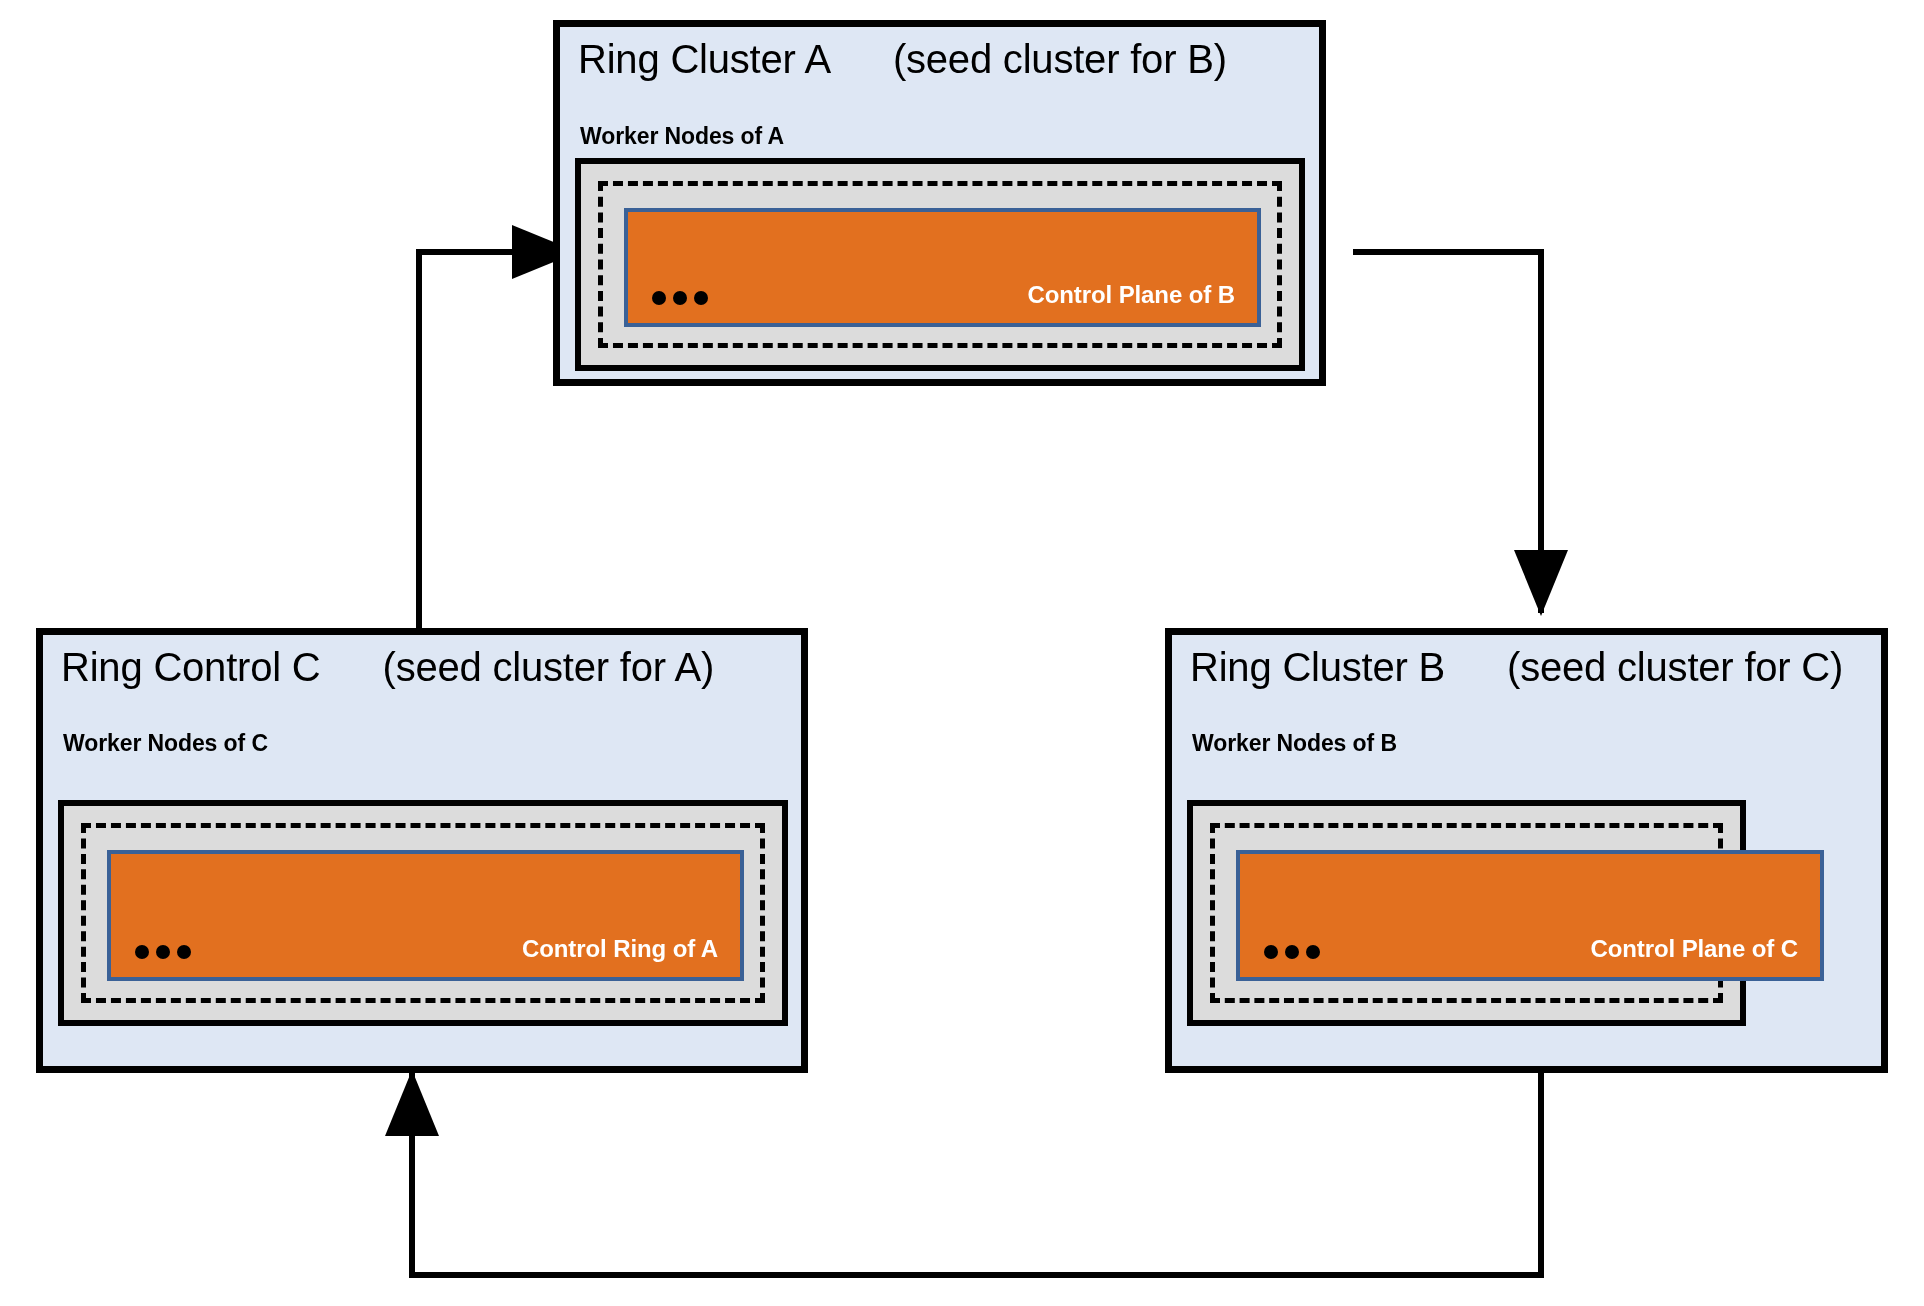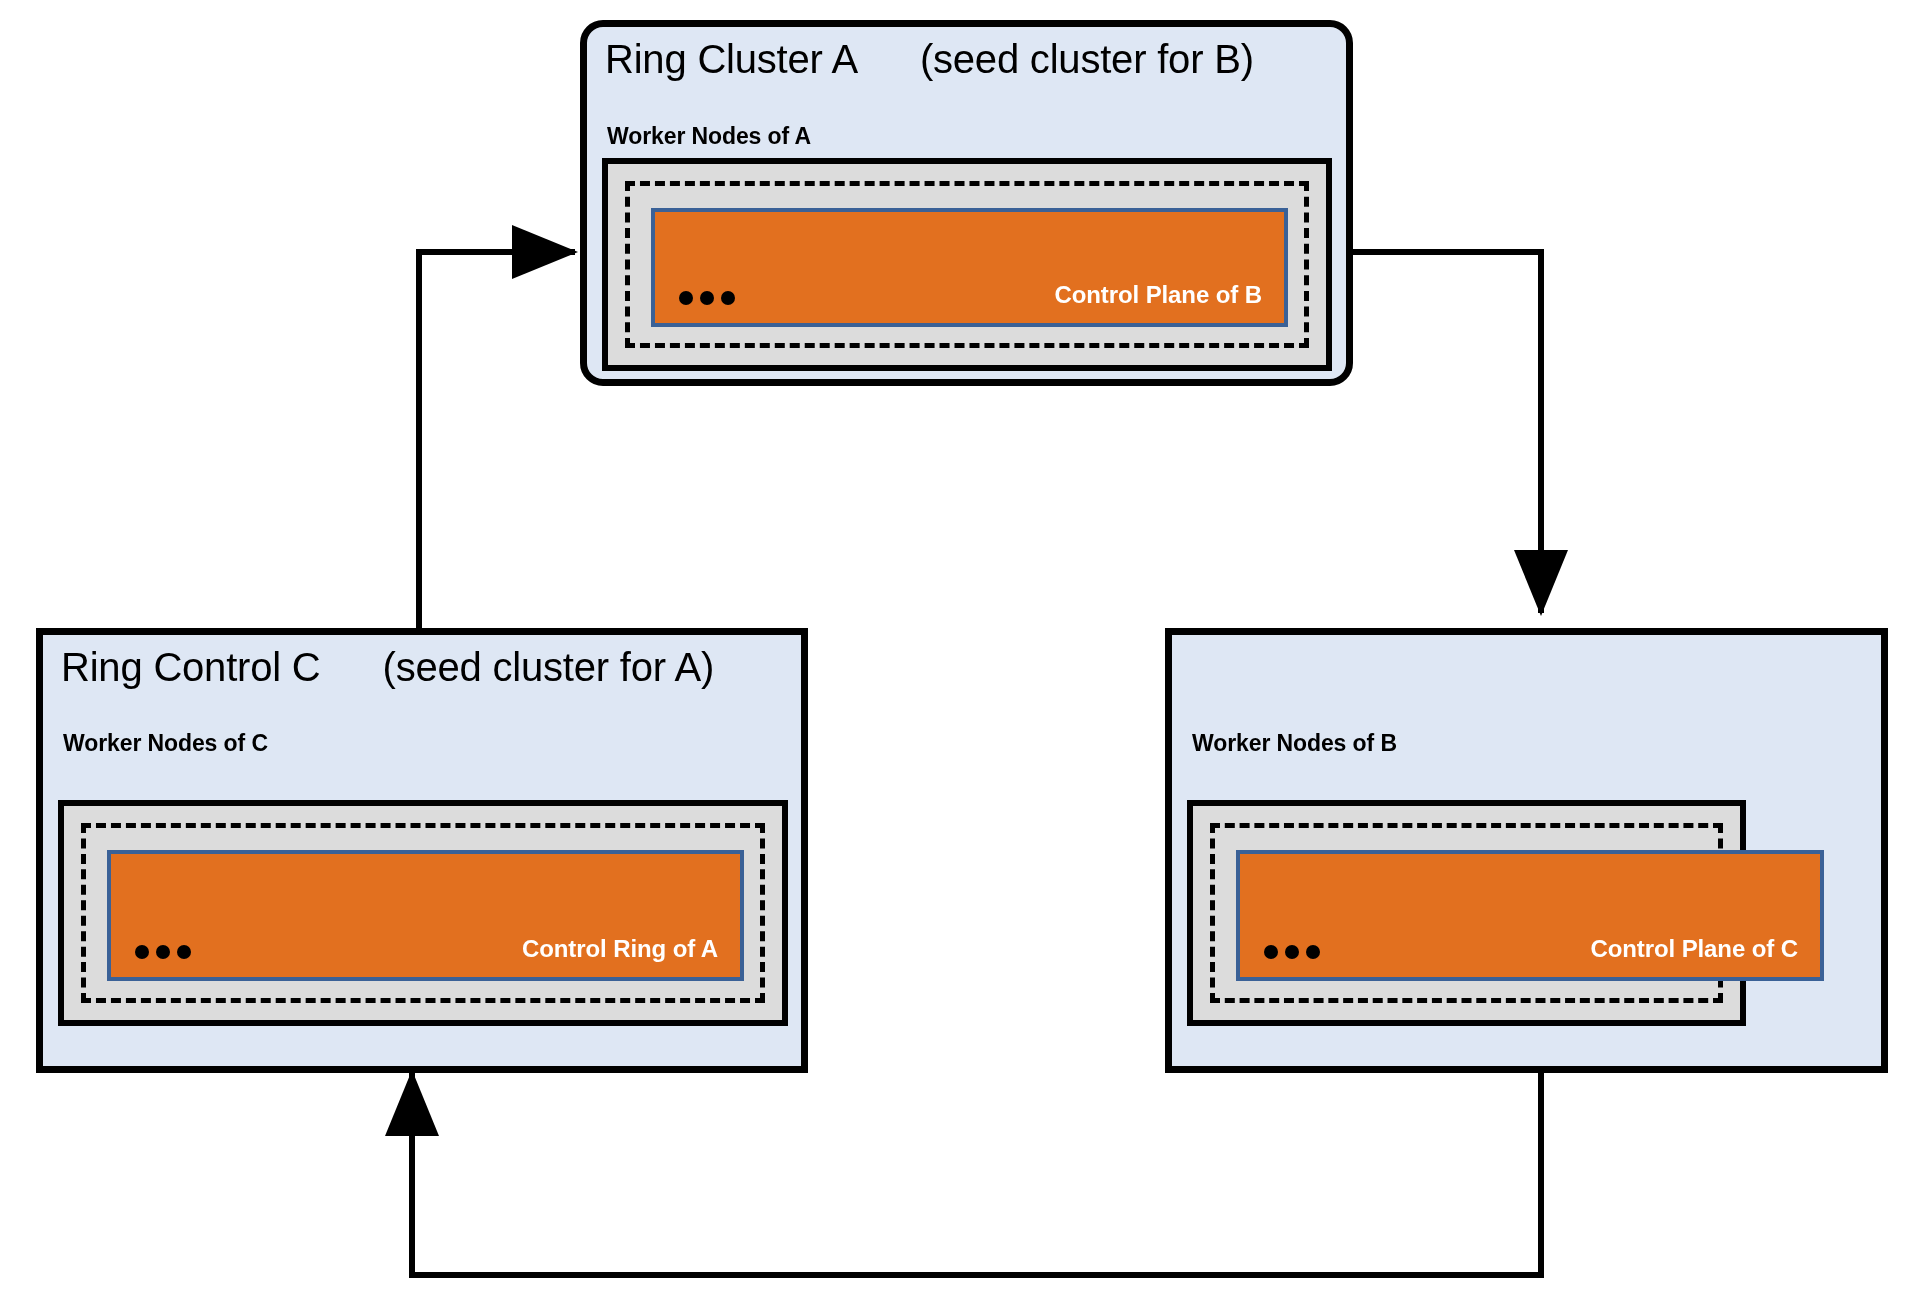--- a/index.html
+++ b/index.html
@@ -136,21 +136,21 @@
       </marker>
     </defs>
 
     <path d="M 419 628 L 419 252 L 575 252" fill="none" stroke="#000000" stroke-width="6" marker-end="url(#arrowhead)"></path>
 
     <path d="M 1353 252 L 1541 252 L 1541 613" fill="none" stroke="#000000" stroke-width="6" marker-end="url(#arrowhead)"></path>
 
     <path d="M 1541 1063 L 1541 1275 L 412 1275 L 412 1073" fill="none" stroke="#000000" stroke-width="6" marker-end="url(#arrowhead)"></path>
   </svg>
 
-  <div class="cluster" style="left:580px; top:20px; width:773px; height:366px;border-radius:23px;">
+  <div class="cluster" style="left:553px; top:20px; width:773px; height:366px;">
 
     <div class="cluster-title">
       <span class="ring-name">Ring Cluster A</span>
       <span class="seed-note">(seed cluster for B)</span>
     </div>
 
     <div class="worker-label" style="top:96px;">Worker Nodes of A</div>
 
     <div class="worker-box" style="left:15px; top:131px; width:730px; height:213px;">
 
@@ -188,20 +188,24 @@
             <i></i>
             <i></i>
         </div>
         <div class="cp-label">Control Ring of A</div>
       </div>
     </div>
   </div>
 
   <div class="cluster" style="left:1165px; top:628px; width:723px; height:445px;">
 
+    <div class="cluster-title">
+      <span class="ring-name">Ring Cluster B</span>
+      <span class="seed-note">(seed cluster for C)</span>
+    </div>
 
     <div class="worker-label" style="top:95px;">Worker Nodes of B</div>
 
     <div class="worker-box" style="left:15px; top:165px; width:559px; height:226px;">
 
       <div class="dashed-box" style="left:17px; top:17px; right:17px; bottom:17px;">
       </div>
 
       <div class="control-plane" style="left:43px; top:44px; width:588px; height:131px;">
         <div class="cp-dots cp-dots-wrap">

